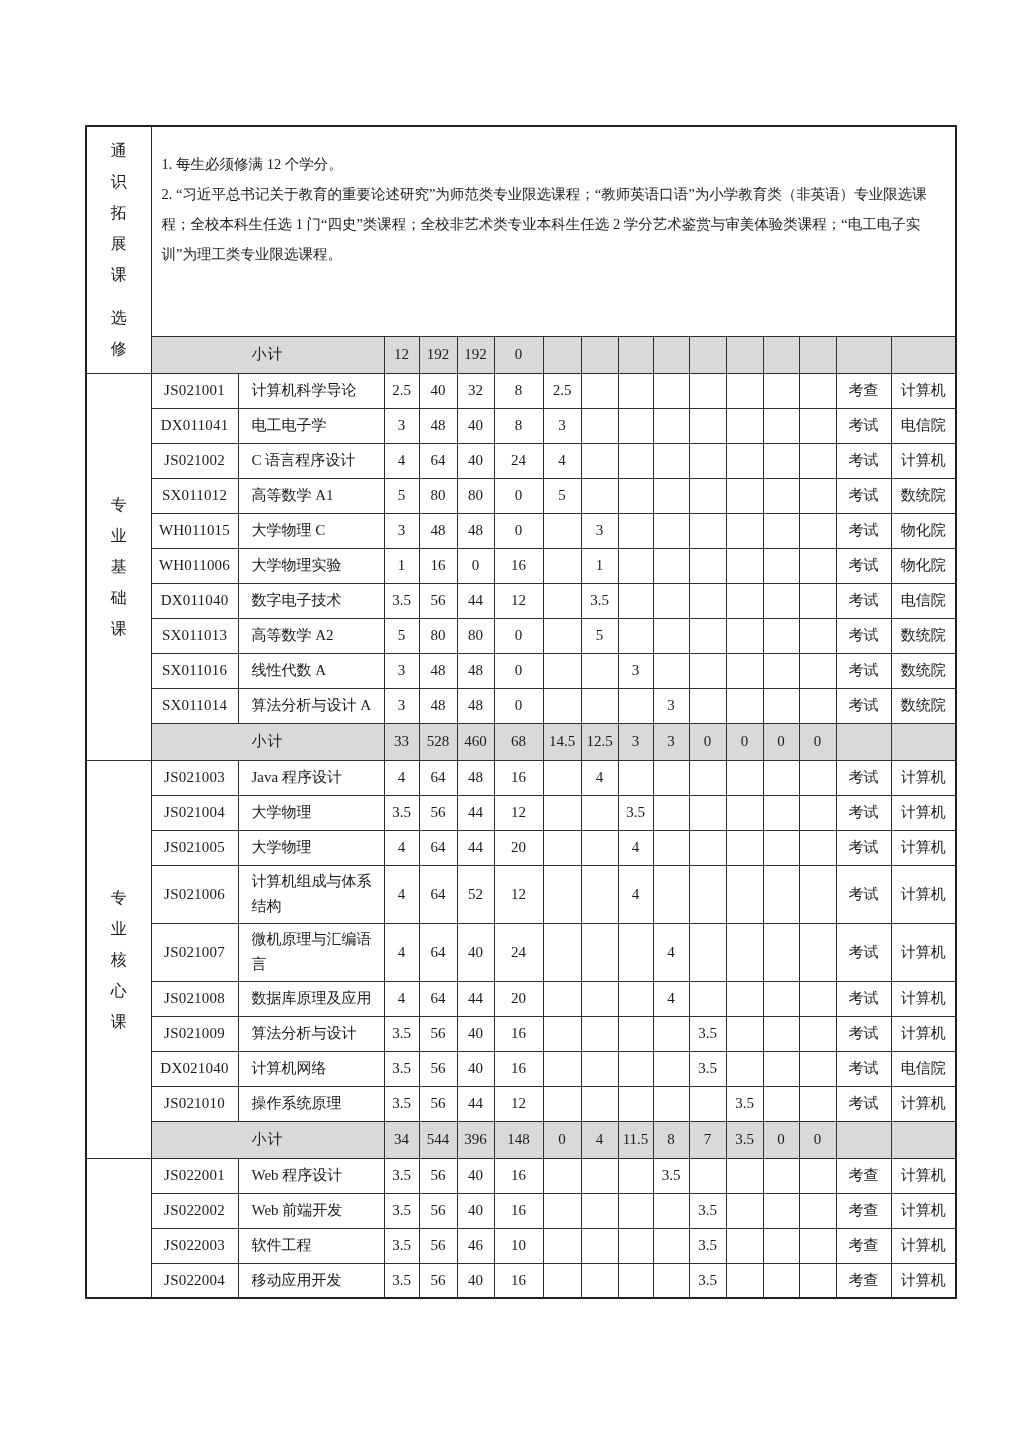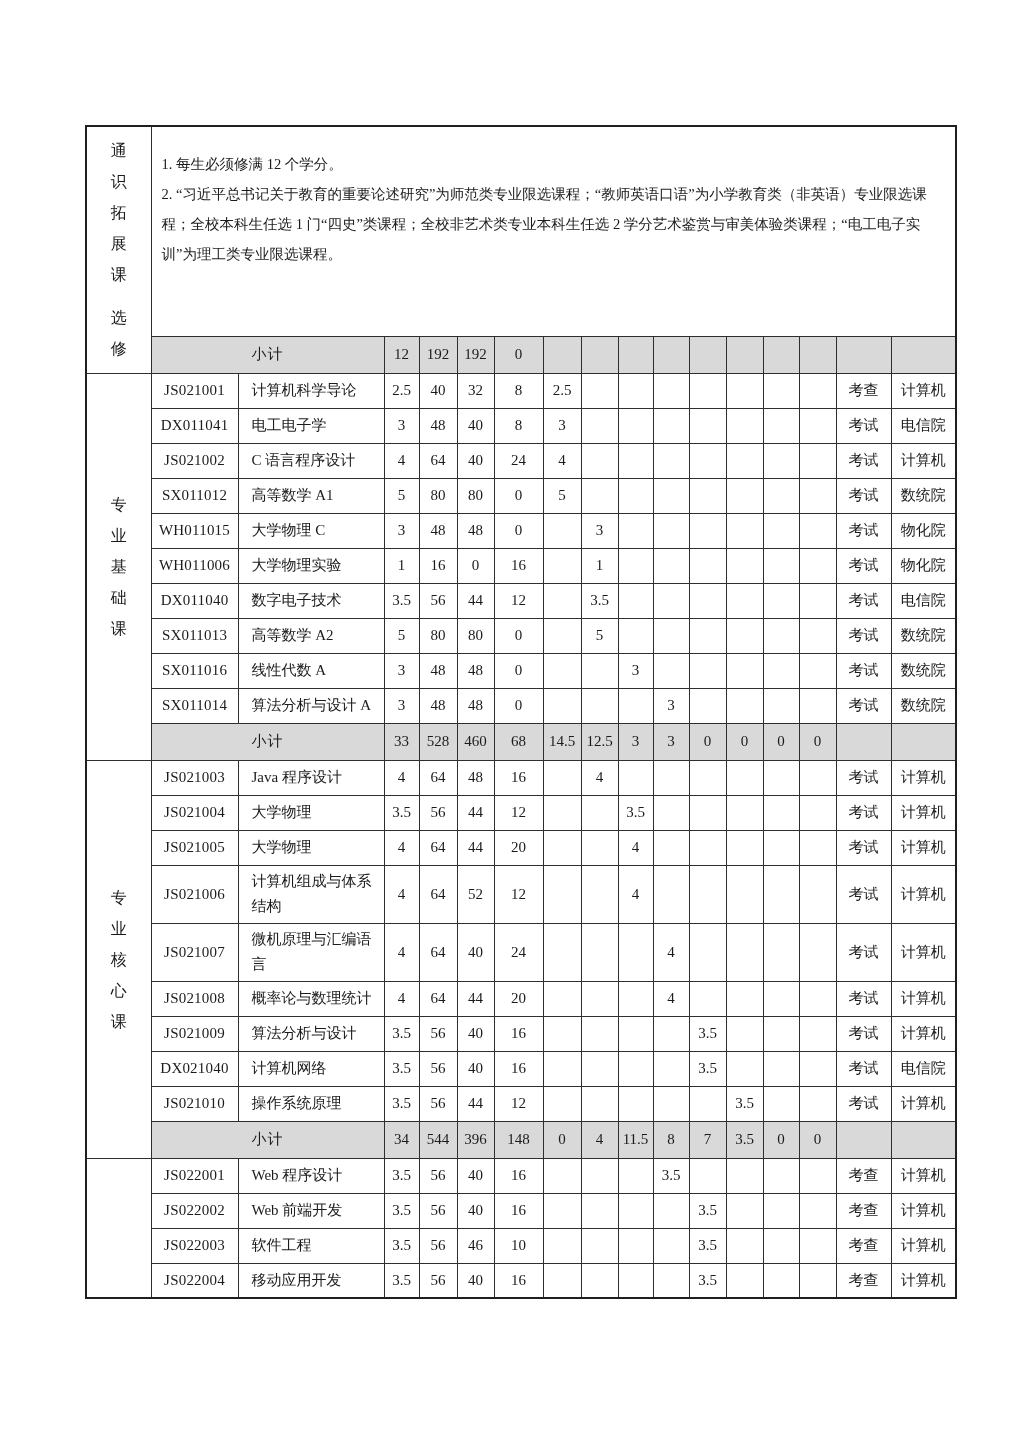--- a/index.html
+++ b/index.html
@@ -386,21 +386,21 @@
           <td class="num-cell">4</td>
           <td class="num-cell"></td>
           <td class="num-cell"></td>
           <td class="num-cell"></td>
           <td class="num-cell"></td>
           <td class="exam-cell">考试</td>
           <td class="dept-cell">计算机</td>
         </tr>
         <tr class="course-row">
           <td class="code-cell">JS021008</td>
-          <td class="name-cell">概率论与数理统计</td>
+          <td class="name-cell">数据库原理及应用</td>
           <td class="num-cell">4</td>
           <td class="num-cell">64</td>
           <td class="num-cell">44</td>
           <td class="num-cell">20</td>
           <td class="num-cell"></td>
           <td class="num-cell"></td>
           <td class="num-cell"></td>
           <td class="num-cell">4</td>
           <td class="num-cell"></td>
           <td class="num-cell"></td>

